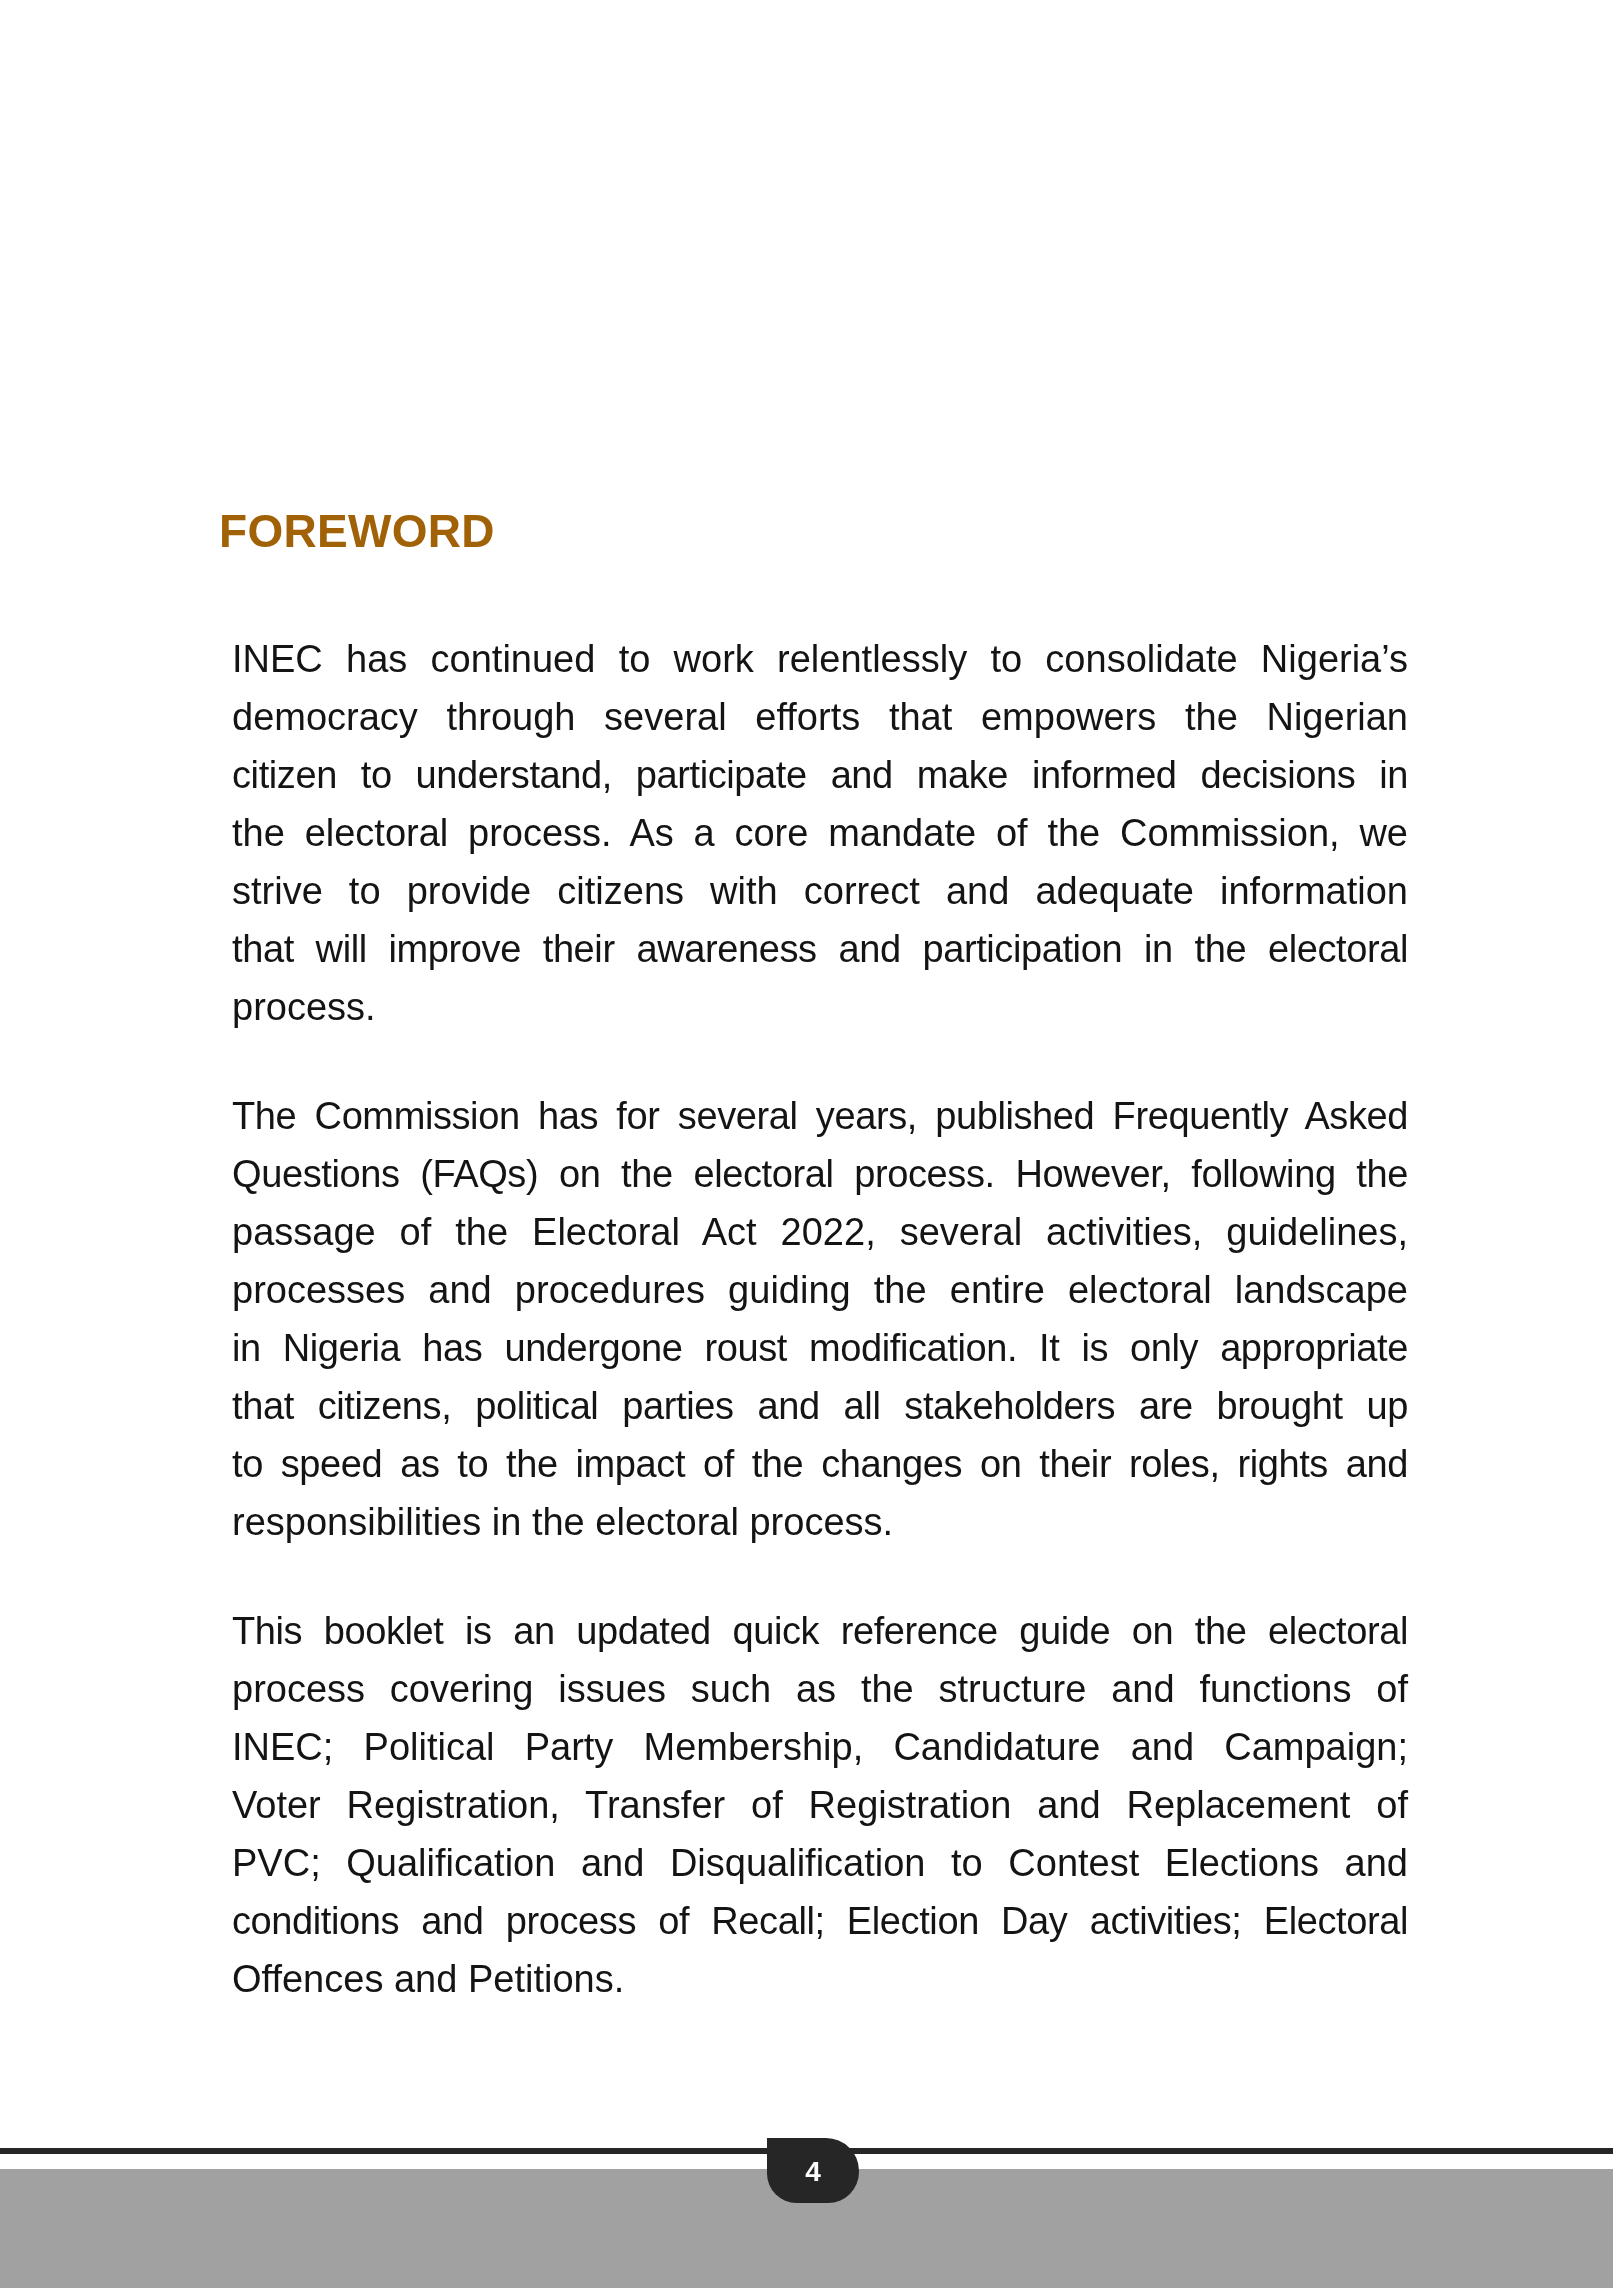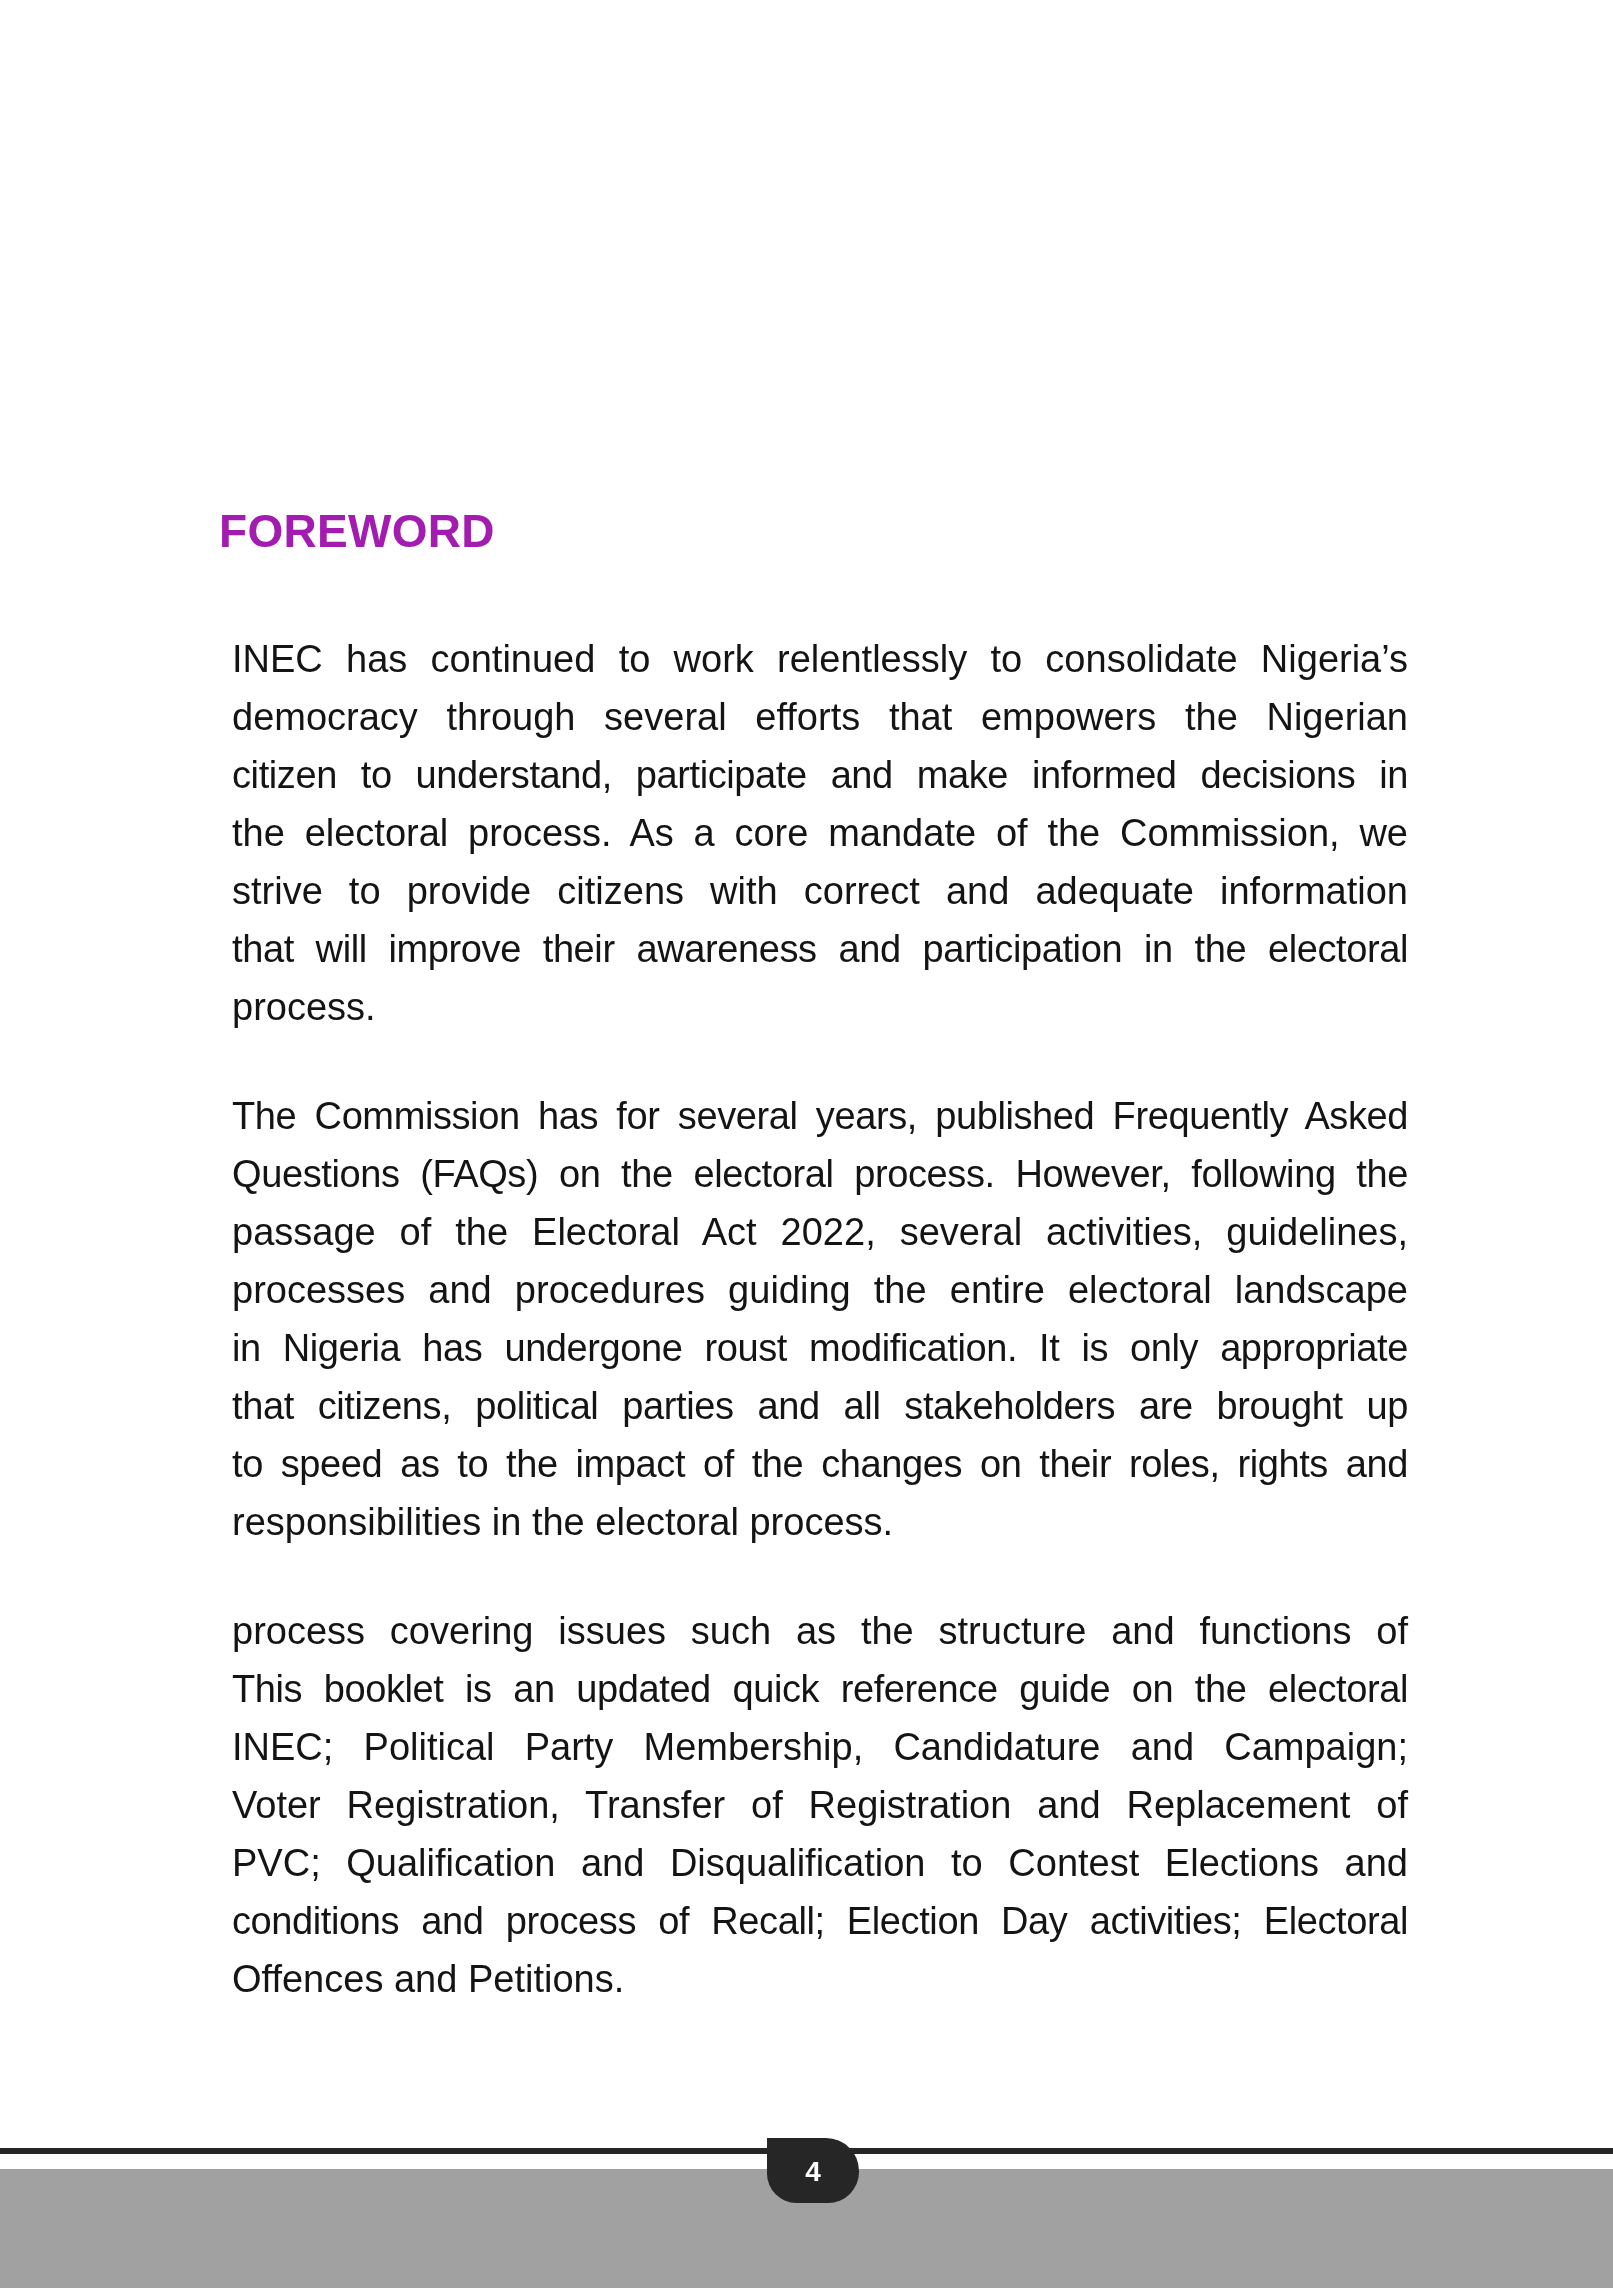--- a/index.html
+++ b/index.html
@@ -16,21 +16,21 @@
     color: #141414;
   }
   .page-title {
     position: absolute;
     left: 219px;
     top: 504px;
     margin: 0;
     font-size: 46px;
     line-height: 55px;
     font-weight: bold;
-    color: #a21caf;
+    color: #a16207;
     letter-spacing: 0.3px;
   }
   .para {
     position: absolute;
     left: 220px;
     width: 1176px;
     margin: 12px;
     font-size: 38px;
     line-height: 58px;
   }
@@ -104,22 +104,22 @@
   <span class="line tight">Questions (FAQs) on the electoral process. However, following the</span>
   <span class="line">passage of the Electoral Act 2022, several activities, guidelines,</span>
   <span class="line">processes and procedures guiding the entire electoral landscape</span>
   <span class="line tight">in Nigeria has undergone roust modification. It is only appropriate</span>
   <span class="line tight">that citizens, political parties and all stakeholders are brought up</span>
   <span class="line tight">to speed as to the impact of the changes on their roles, rights and</span>
   <span class="line last">responsibilities in the electoral process.</span>
 </div>
 
 <div class="para" id="para-3">
+  <span class="line tight">This booklet is an updated quick reference guide on the electoral</span>
   <span class="line">process covering issues such as the structure and functions of</span>
-  <span class="line tight">This booklet is an updated quick reference guide on the electoral</span>
   <span class="line">INEC; Political Party Membership, Candidature and Campaign;</span>
   <span class="line">Voter Registration, Transfer of Registration and Replacement of</span>
   <span class="line">PVC; Qualification and Disqualification to Contest Elections and</span>
   <span class="line tight">conditions and process of Recall; Election Day activities; Electoral</span>
   <span class="line last">Offences and Petitions.</span>
 </div>
 
 <div class="footer-rule"></div>
 <div class="footer-band"></div>
 <div class="page-badge">4</div>

